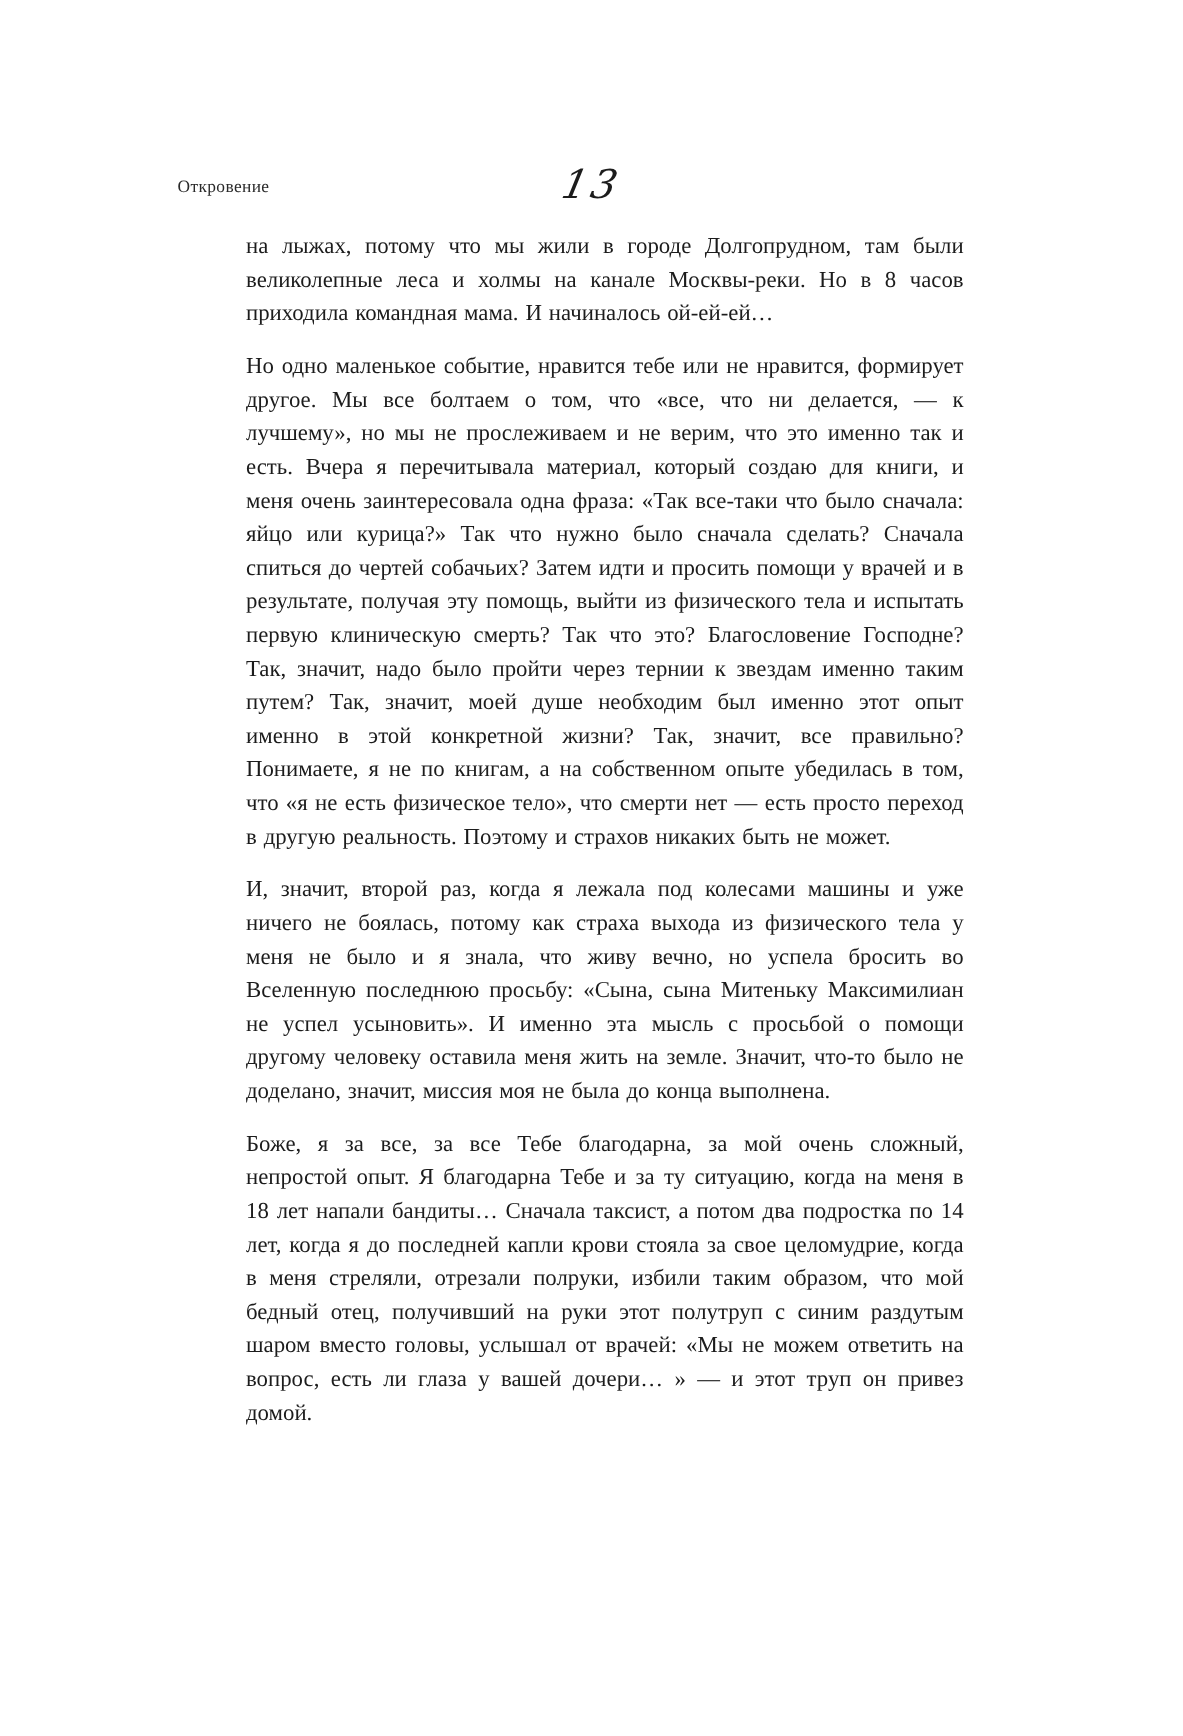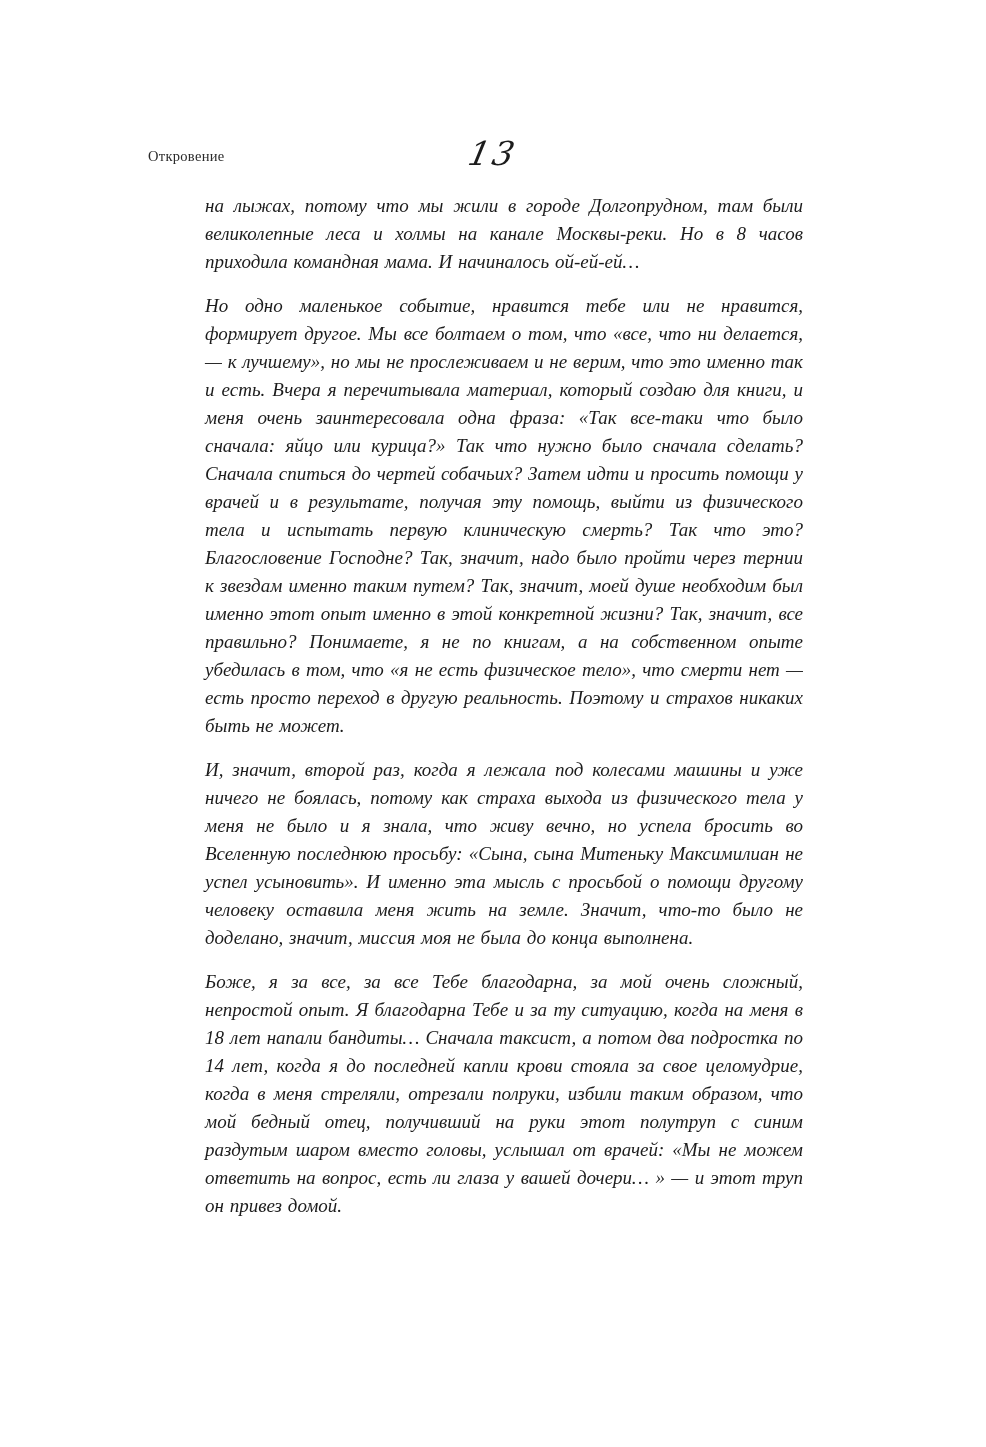--- a/index.html
+++ b/index.html
@@ -53,21 +53,20 @@
     left: 205px;
     width: 598px;
     font-size: 19px;
     line-height: 28px;
     text-align: justify;
     color: #1c1c1c;
   }
   .body-text p {
     margin: 0 0 16px 0;
     word-spacing: 1px;
-    font-style: italic;
   }
   .body-text p:last-child {
     margin-bottom: 0;
   }
 </style>
 </head>
 <body>
 
 <div class="page">
 

